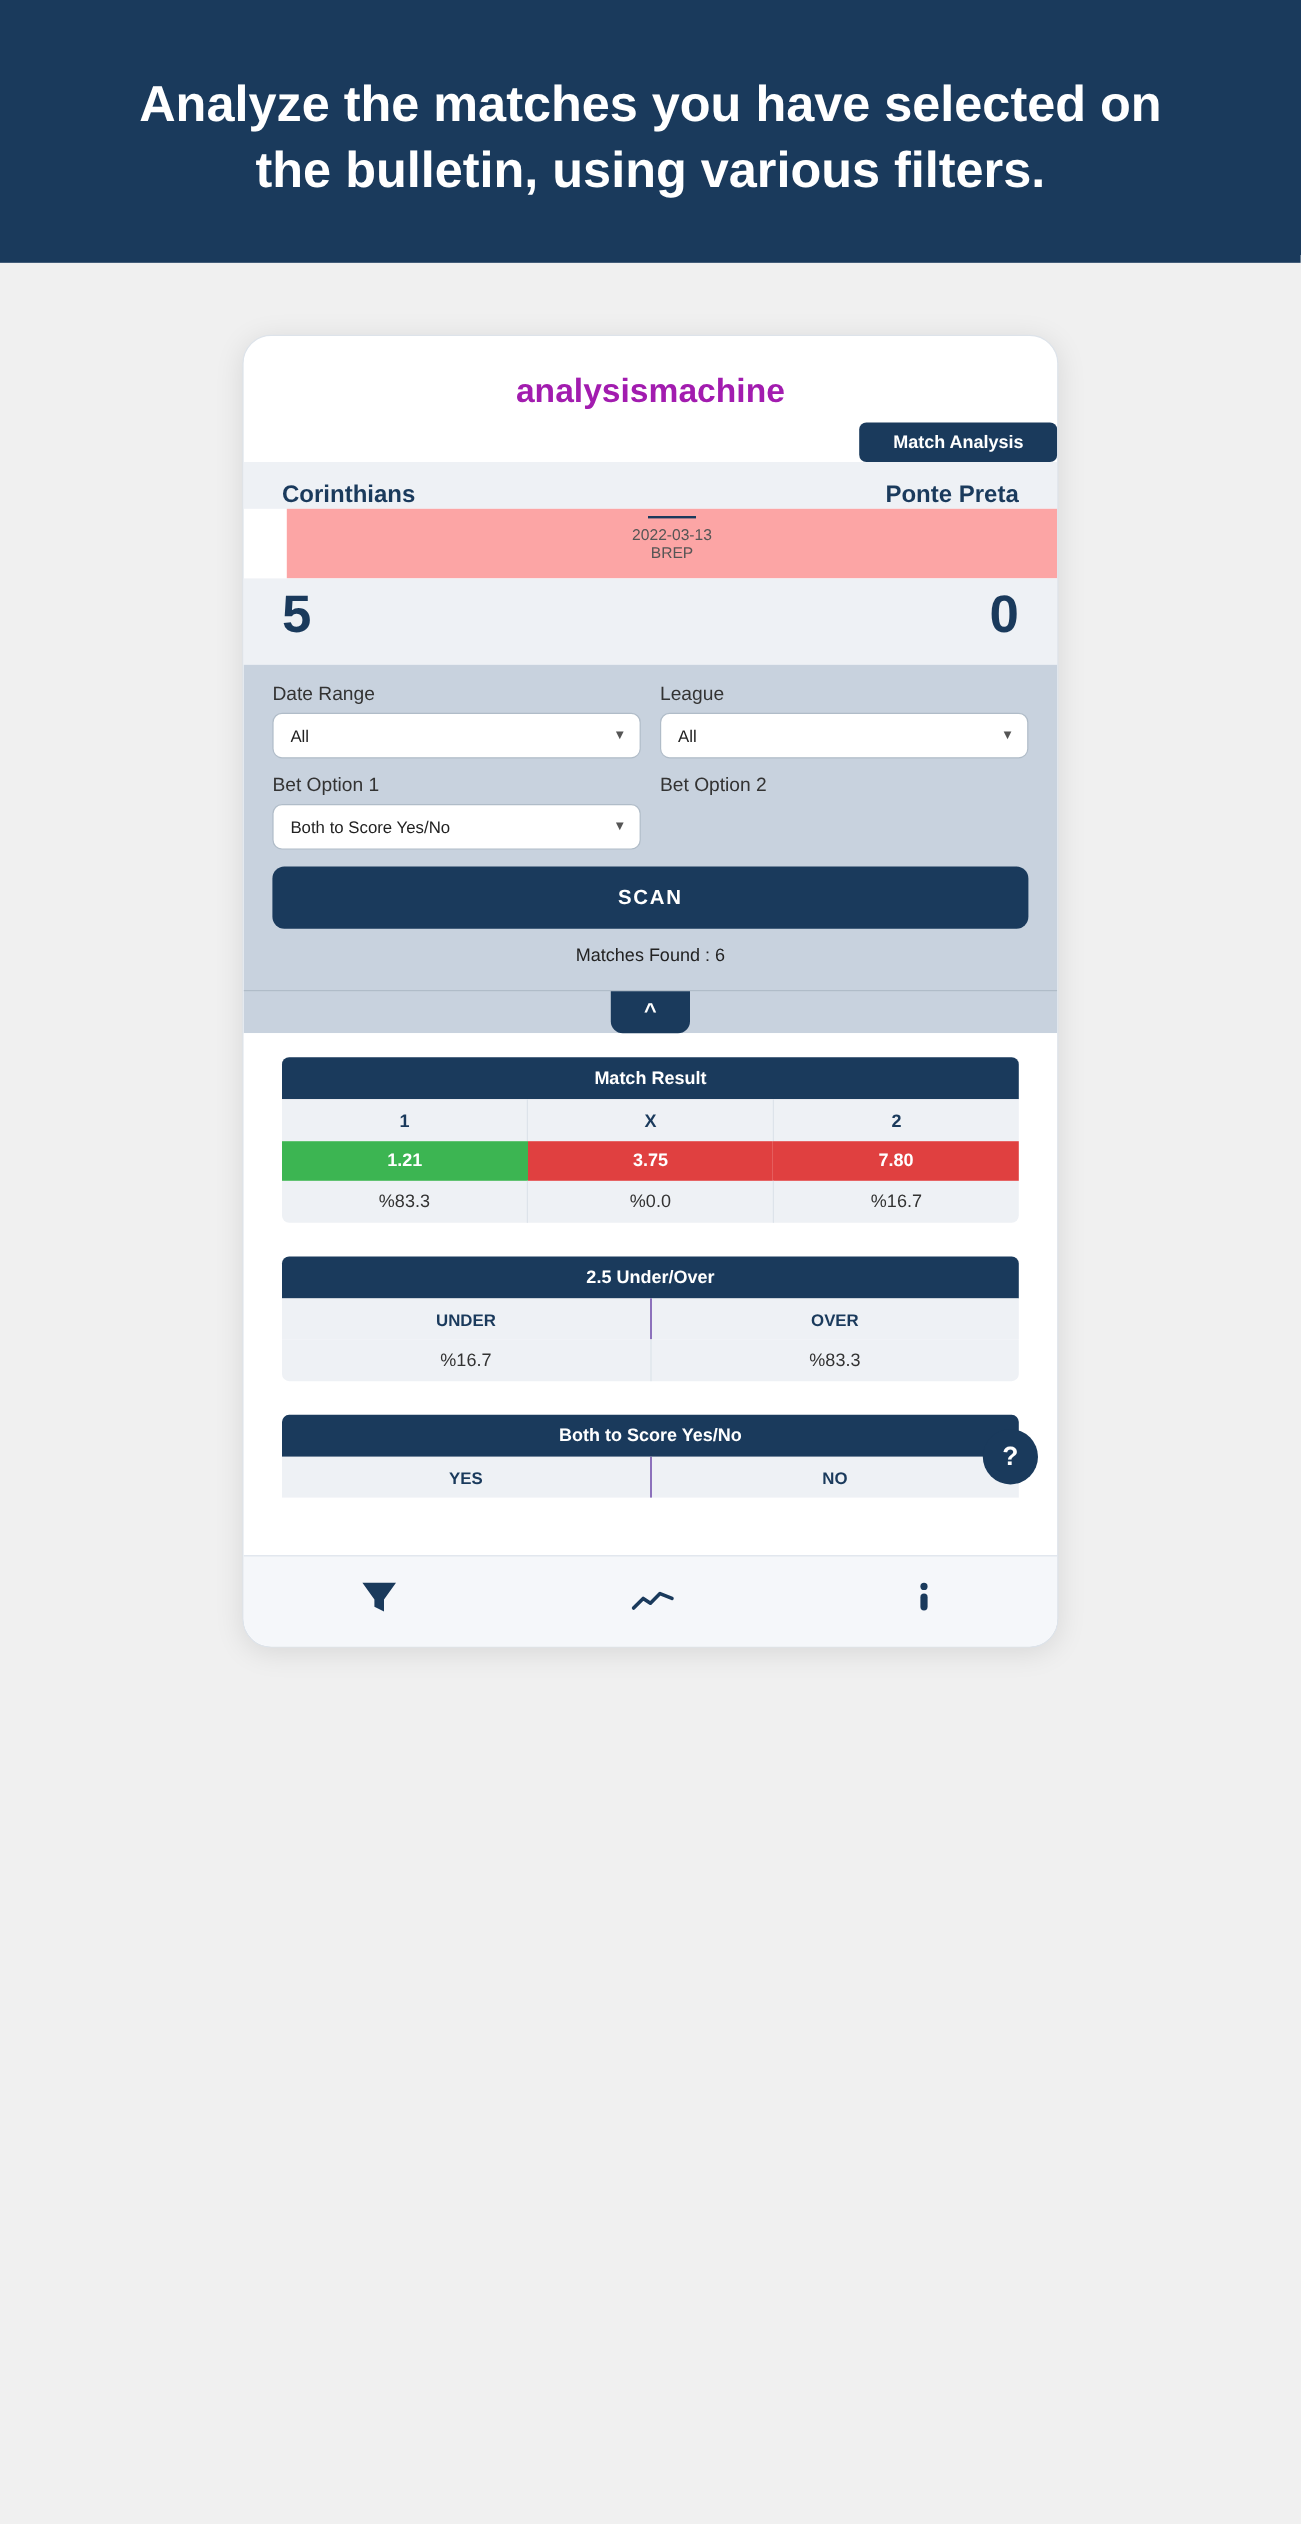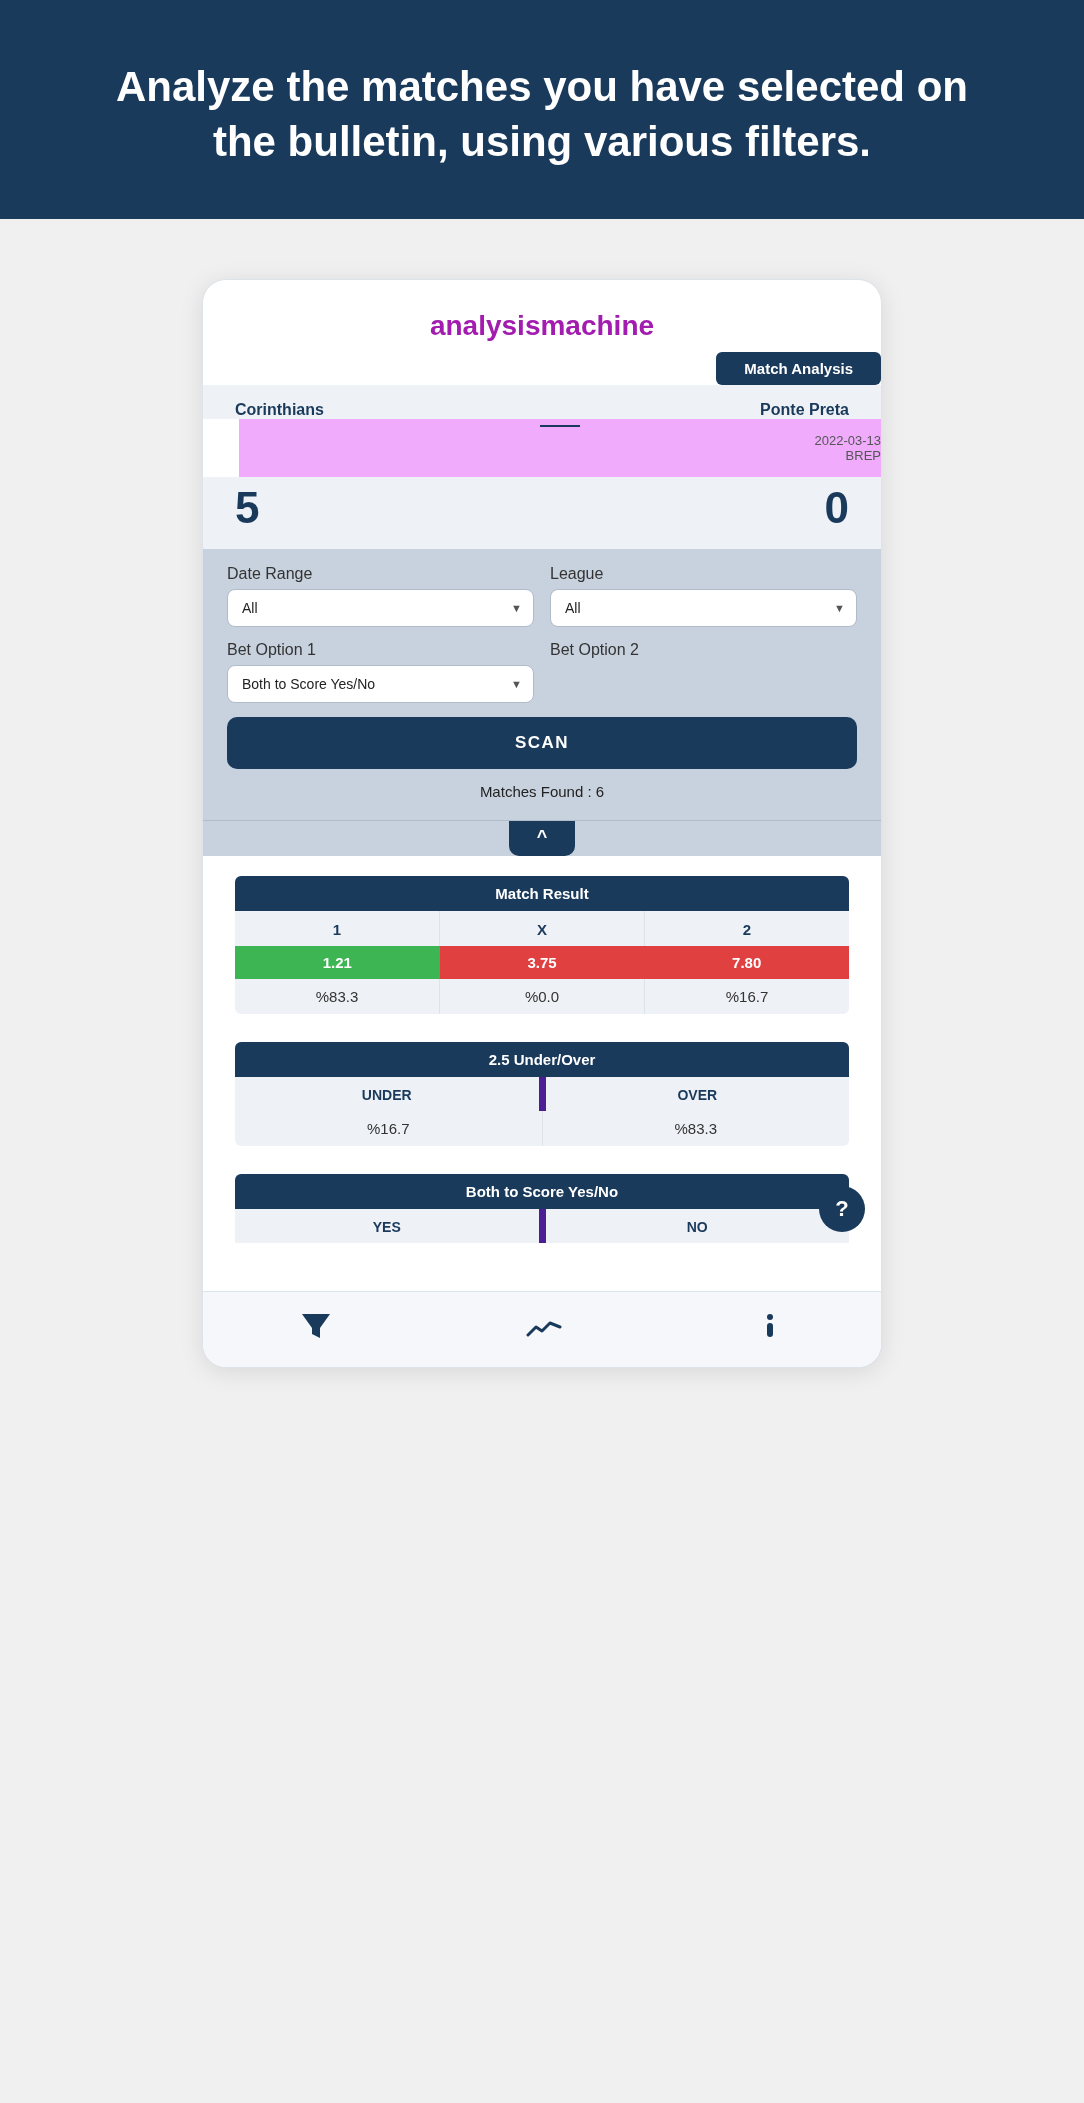--- a/index.html
+++ b/index.html
@@ -68,31 +68,31 @@
 
     
     .teams-row {
       display: flex;
       justify-content: space-between;
       align-items: flex-start;
       padding: 16px 32px 0;
       background: #eef1f5;
     }
     .team-name {
-      font-size: 16px;
+      font-size: 20px;
       font-weight: 700;
       color: #1a3a5c;
     }
 
     
     .score-section {
-      background: #f0abfc;
+      background: #fca5a5;
       display: flex;
       flex-direction: column;
-      align-items: flex-end;
+      align-items: center;
       padding: 0 0 10px;
       margin-left: 36px;
     }
     .score-divider {
       width: 40px;
       border-top: 2.5px solid #1a3a5c;
       margin: 6px auto 6px;
     }
     .match-date {
       font-size: 13px;
@@ -309,21 +309,21 @@
       display: flex;
       background: #eef1f5;
     }
     .result-col-2 {
       flex: 1;
       text-align: center;
       padding: 10px 0 8px;
       font-size: 14px;
       font-weight: 700;
       color: #1a3a5c;
-      border-right: 7px solid #4c1d95;
+      border-right: 1px solid #4c1d95;
     }
     .result-col-2:last-child { border-right: none; }
 
     
     .bottom-nav {
       background: #f5f7fa;
       border-top: 1.5px solid #dde3ea;
       display: flex;
       justify-content: space-around;
       align-items: center;

